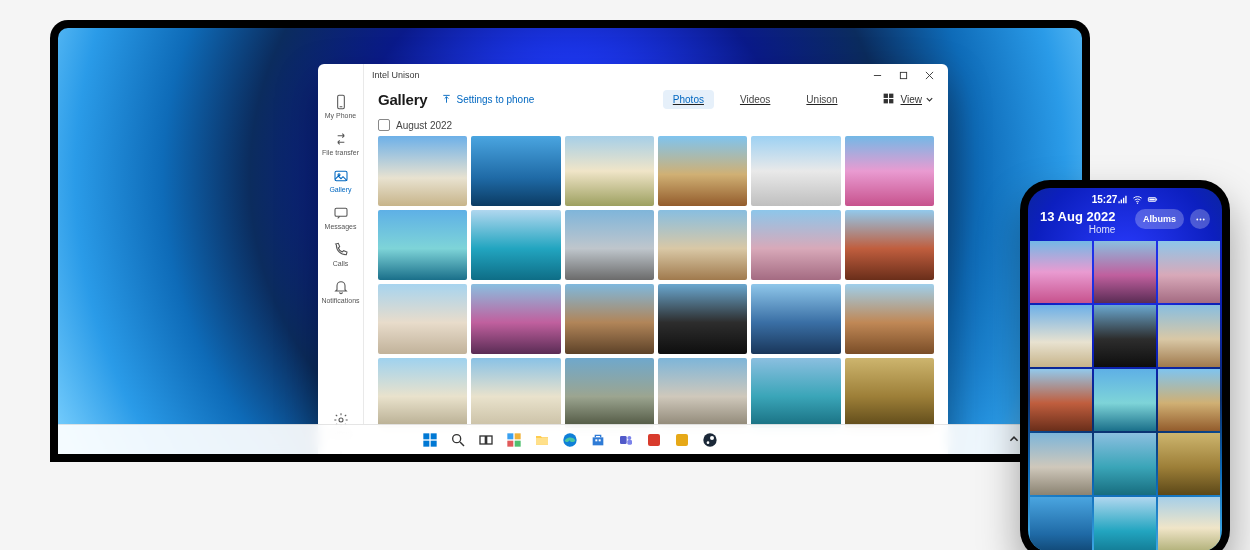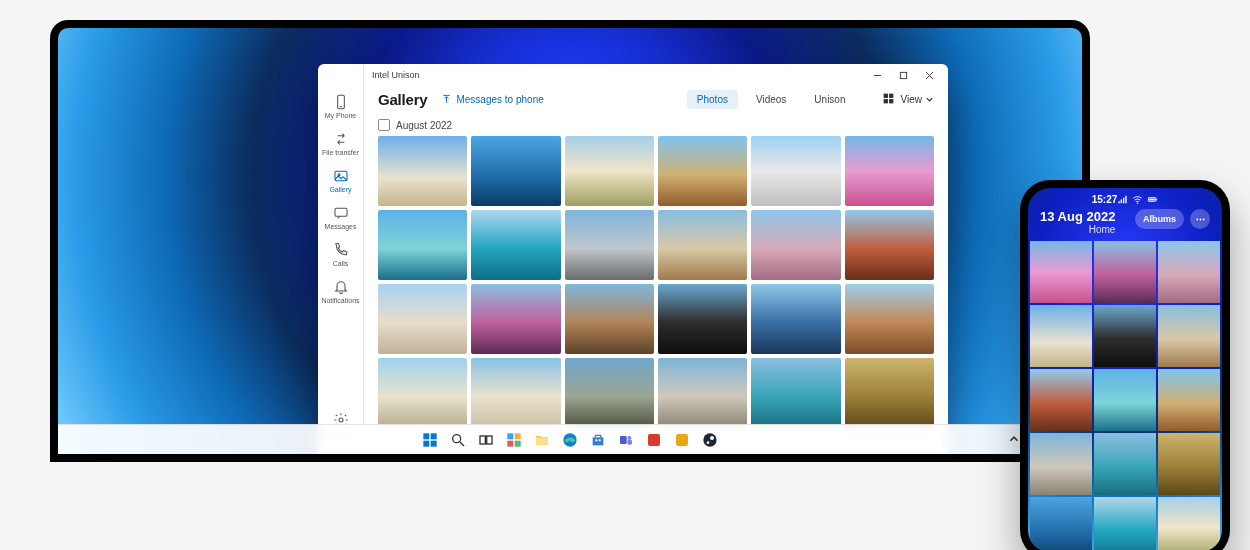--- a/index.html
+++ b/index.html
@@ -102,22 +102,23 @@
     gap: 14px;
   }
   .header-title { font-size: 15px; font-weight: 600; color: #1a1a1a; letter-spacing: -.2px; }
   .transfer-link {
     display: inline-flex; align-items: center; gap: 4px;
     color: #0067c0; font-size: 10px; cursor: pointer;
   }
   .transfer-link svg { width: 11px; height: 11px; }
 
   .tabbar {
-    margin-left: auto; display: flex; align-items: center; gap: 8px;
+    margin-left: auto; display: flex; align-items: center; gap: 16px;
     font-size: 10px;
+    text-decoration: underline;
   }
   .tab {
     padding: 4px 10px; border-radius: 4px; cursor: pointer; color:#444;
   }
   .tab.active { background: #e6f0fa; color: #0067c0; }
   .tabbar-right { display:flex; align-items:center; gap:6px; margin-left:18px; }
   .grid-icon svg { width:13px; height:13px; }
   .view-label { font-size: 10px; color: #333; display:flex; align-items:center; gap:3px; cursor:pointer;}
   .view-label svg { width: 9px; height: 9px; }
 
@@ -310,21 +311,21 @@
           </div>
         </div>
 
         <div class="header-row">
           <span class="header-title">Gallery</span>
           <span class="transfer-link">
             <svg viewBox="0 0 24 24" fill="none" stroke="#0067c0" stroke-width="2">
                 <path d="M12 19V6M12 6l-4 4M12 6l4 4"></path>
                 <line x1="5" y1="3" x2="19" y2="3"></line>
               </svg>
-            <span>Messages to phone</span>
+            <span>Settings to phone</span>
           </span>
 
           <div class="tabbar">
             <div class="tab active"><span>Photos</span></div>
             <div class="tab"><span>Videos</span></div>
             <div class="tab"><span>Unison</span></div>
             <div class="tabbar-right">
               <span class="grid-icon">
                 <svg viewBox="0 0 24 24" fill="#333">
                     <rect x="3" y="3" width="8" height="8"></rect>

